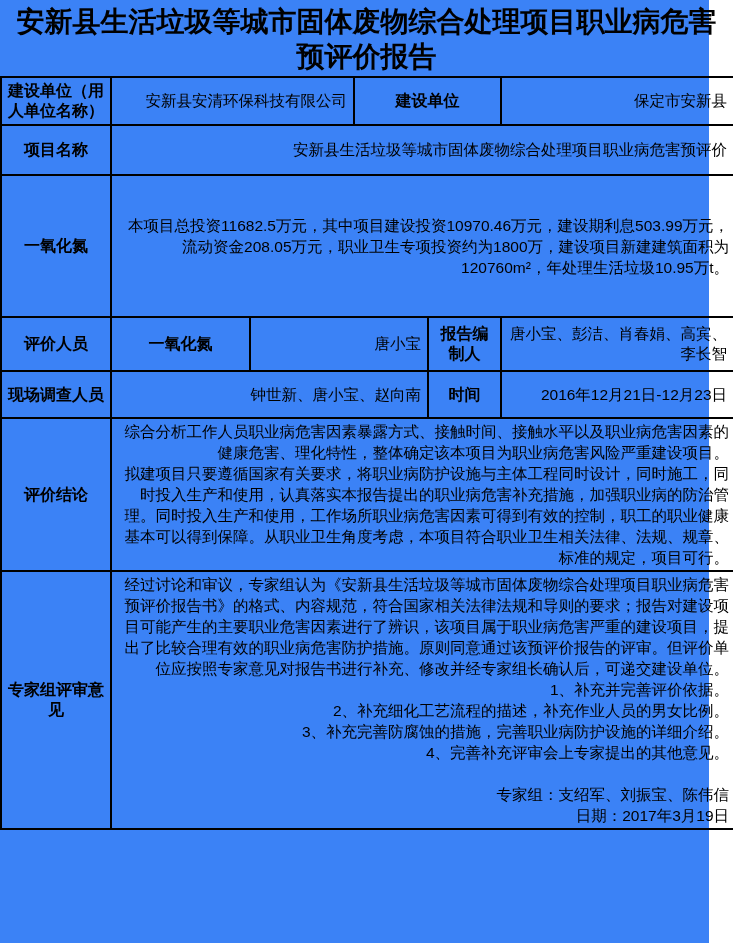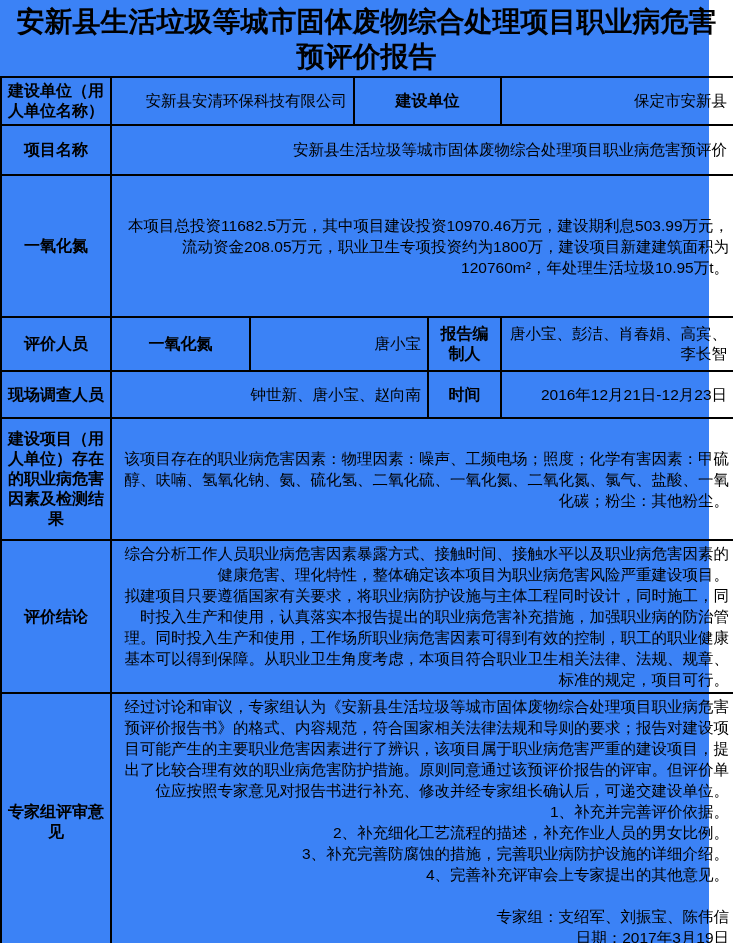--- a/index.html
+++ b/index.html
@@ -108,28 +108,20 @@
       <td class="ctr">唐小宝、彭洁、肖春娟、高宾、李长智</td>
     </tr>
 
     <tr class="r5">
       <td class="lab">现场调查人员</td>
       <td class="ctr" colspan="3">钟世新、唐小宝、赵向南</td>
       <td class="lab">时间</td>
       <td class="ctr">2016年12月21日-12月23日</td>
     </tr>
 
-    <tr class="r6">
-      <td class="lab">建设项目（用
-人单位）存在
-的职业病危害
-因素及检测结
-果</td>
-      <td class="txt" colspan="5">该项目存在的职业病危害因素：物理因素：噪声、工频电场；照度；化学有害因素：甲硫醇、呋喃、氢氧化钠、氨、硫化氢、二氧化硫、一氧化氮、二氧化氮、氯气、盐酸、一氧化碳；粉尘：其他粉尘。</td>
-    </tr>
 
     <tr class="r7">
       <td class="lab">评价结论</td>
       <td class="txt" colspan="5">综合分析工作人员职业病危害因素暴露方式、接触时间、接触水平以及职业病危害因素的健康危害、理化特性，整体确定该本项目为职业病危害风险严重建设项目。
 拟建项目只要遵循国家有关要求，将职业病防护设施与主体工程同时设计，同时施工，同时投入生产和使用，认真落实本报告提出的职业病危害补充措施，加强职业病的防治管理。同时投入生产和使用，工作场所职业病危害因素可得到有效的控制，职工的职业健康基本可以得到保障。从职业卫生角度考虑，本项目符合职业卫生相关法律、法规、规章、标准的规定，项目可行。</td>
     </tr>
 
     <tr class="r8">
       <td class="lab">专家组评审意
 见</td>

